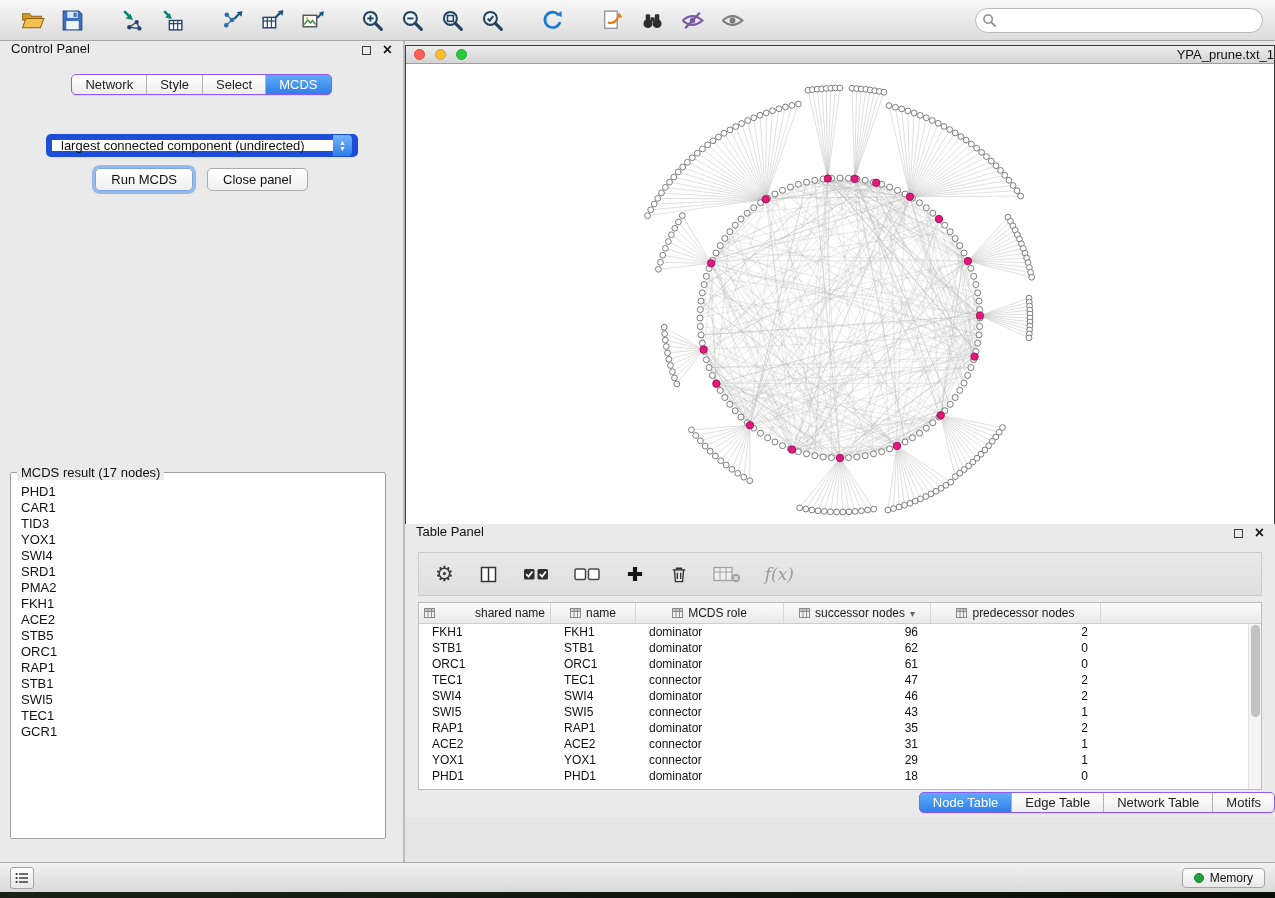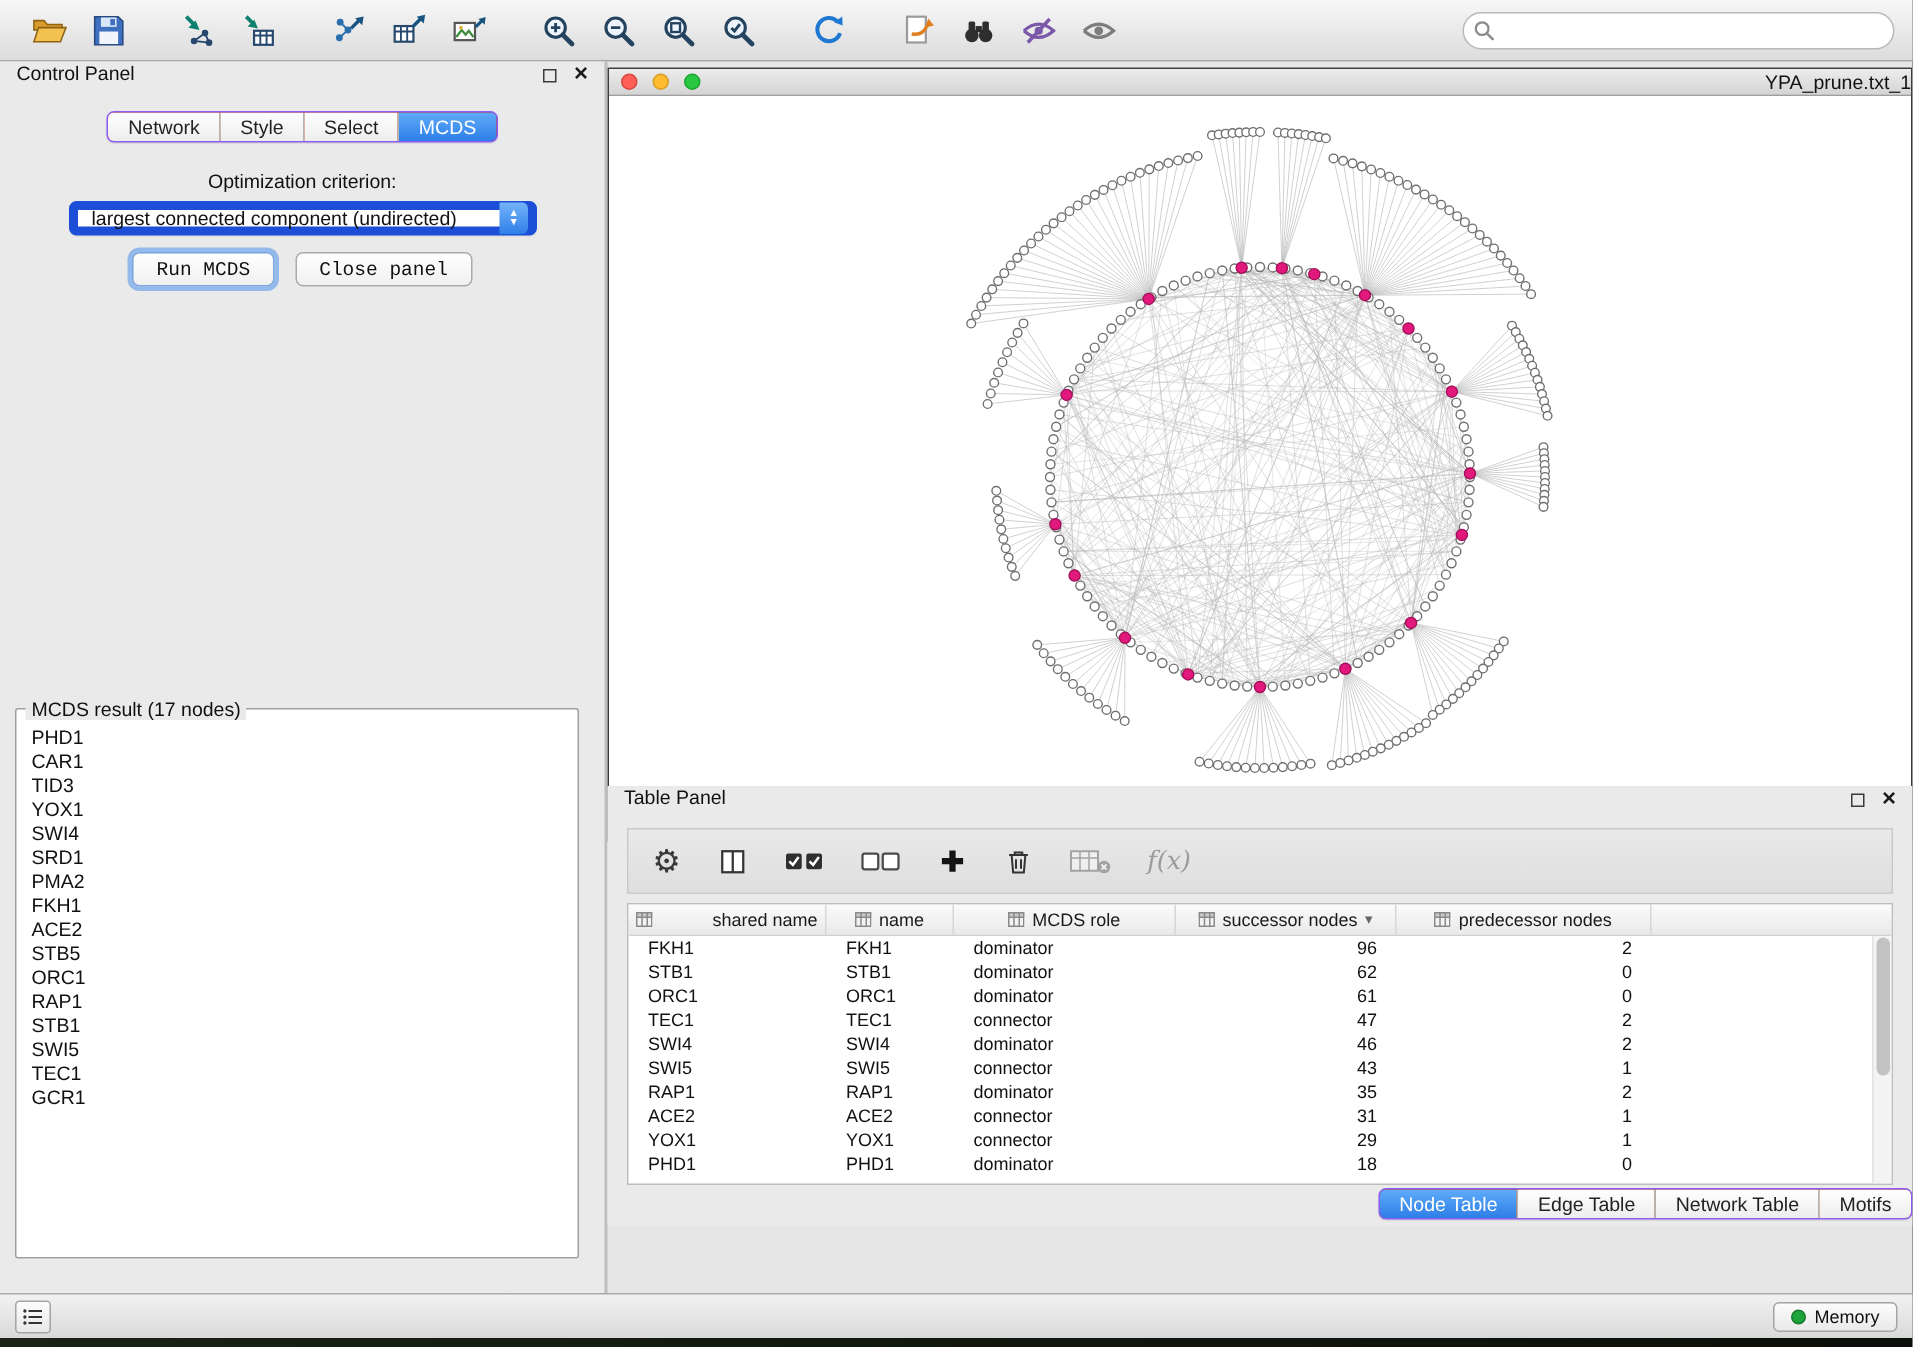--- a/index.html
+++ b/index.html
@@ -65,21 +65,21 @@
   .stepper {
     margin-left:auto; width:19px; height:21px; border-radius:0 4px 4px 0;
     background:linear-gradient(#74b3fa, var(--accent-blue,#2e7fe8));
     color:#fff; display:flex; flex-direction:column; align-items:center; justify-content:center;
     font-size:7px; line-height:6px;
   }
   .btn-row { position:absolute; top:127px; left:0; width:100%; display:flex; justify-content:center; gap:14px; }
   .btn {
     font-size:13px; padding:3px 15px; border:1px solid #ababab; border-radius:5px;
     background:linear-gradient(#ffffff,#f0f0f0); cursor:pointer; color:#111;
-    font-family:Liberation Mono, monospace;
+    font-family:Liberation Sans, sans-serif;
   }
   .btn.focus { box-shadow:0 0 0 3px rgba(77,145,235,.55); border-color:#7ba7e0; }
   .mcds-fieldset {
     position:absolute; top:424px; left:10px; width:376px; height:374px;
     border:1px solid #9f9f9f; background:#ffffff; border-radius:2px;
   }
   .mcds-fieldset legend { font-size:13px; color:#111; background:#eaeaea; padding:0 4px; margin-left:6px; }
   .mcds-list { padding:4px 0 0 10px; font-size:13px; line-height:16px; overflow:hidden; height:340px; }
   .mcds-item { cursor:default; }
 
@@ -320,21 +320,20 @@
       </span>
     </div>
     <div class="cp-tabs-row">
       <div class="segs" id="cp-tabs">
           <div class="seg">Network</div>
           <div class="seg">Style</div>
           <div class="seg">Select</div>
           <div class="seg active">MCDS</div>
         </div>
     </div>
-    <div class="opt-label">Optimization criterion:</div>
     <div class="mac-select">
       <span>largest connected component (undirected)</span>
       <span class="stepper">
           <span>▲</span>
           <span>▼</span>
         </span>
     </div>
     <div class="btn-row">
       <button class="btn focus">Run MCDS</button>
       <button class="btn">Close panel</button>

